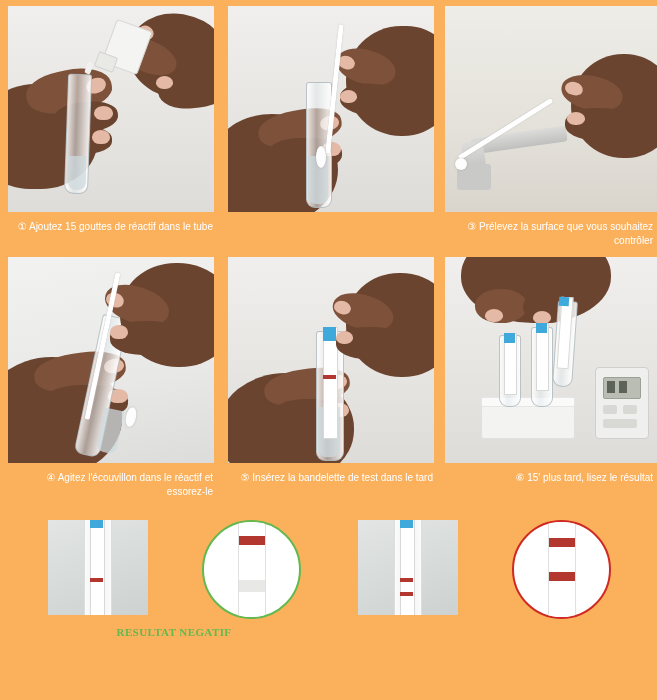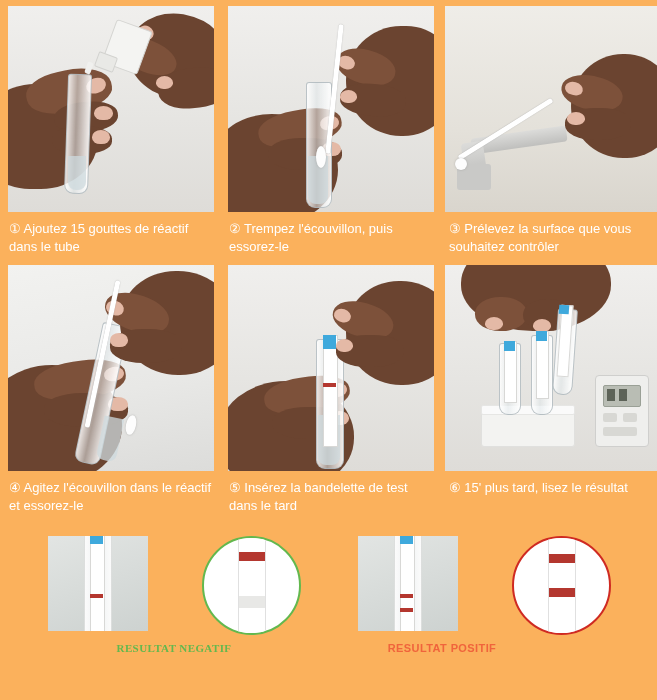--- a/index.html
+++ b/index.html
@@ -40,23 +40,23 @@
     margin: 0 auto;
     position: relative;
     overflow: hidden;
     background: #e9e9e7;
     border: 0;
   }
   .photo.wide {
     width: 212px;
   }
   .caption {
-    font-size: 13px;
+    font-size: 10px;
     color: #ffffff;
-    text-align: left;
+    text-align: right;
     line-height: 1.35;
     padding: 8px 6px 10px 6px;
     min-height: 30px;
     box-sizing: border-box;
   }
 
   
   .bg-wall {
     position: absolute;
     inset: 0;
@@ -285,21 +285,20 @@
 
         <div class="skin" style="left:118px; top:20px; width:110px; height:110px; border-radius:50% 45% 48% 50%;"></div>
         <div class="skin light" style="left:108px; top:44px; width:60px; height:34px; border-radius:48%; transform:rotate(15deg);"></div>
         <div class="skin" style="left:112px; top:78px; width:66px; height:32px; border-radius:45%; transform:rotate(5deg);"></div>
         <div class="nail" style="left:110px; top:50px; width:17px; height:13px; transform:rotate(18deg);"></div>
         <div class="nail" style="left:112px; top:84px; width:17px; height:13px;"></div>
 
         <div class="swab" style="left:104px; top:18px; width:5px; height:130px; transform:rotate(6deg);"></div>
         <div class="swab-tip" style="left:88px; top:140px; width:10px; height:22px;"></div>
       </div>
-      <div class="caption">② Trempez l'écouvillon, puis essorez-le</div>
     </div>
 
     <div class="step-cell">
       <div class="photo wide">
         <div class="bg-wall warm"></div>
 
         <div class="door-handle" style="left:26px; top:126px; width:96px; height:16px; transform:rotate(-8deg);"></div>
         <div class="door-handle" style="left:18px; top:136px; width:22px; height:34px; border-radius:4px; transform:rotate(-8deg);"></div>
         <div style="position:absolute; left:12px; top:158px; width:34px; height:26px; background:#c9c9c7; border-radius:3px;"></div>
 
@@ -430,16 +429,15 @@
     </div>
 
     <div class="result-circle circle-pos" style="left:512px; top:6px;">
       <div class="circle-strip">
         <div class="cs-band" style="top:16px; height:9px;"></div>
         <div class="cs-band" style="top:50px; height:9px;"></div>
       </div>
     </div>
 
     <div class="result-label label-neg" style="left:84px; top:112px;font-family:Liberation Serif, serif;">RESULTAT NEGATIF</div>
-    <div class="result-label label-pos" style="left:352px; top:112px;">RESULTAT POSITIF</div>
   </div>
 
 </div>
 
 </body></html>

